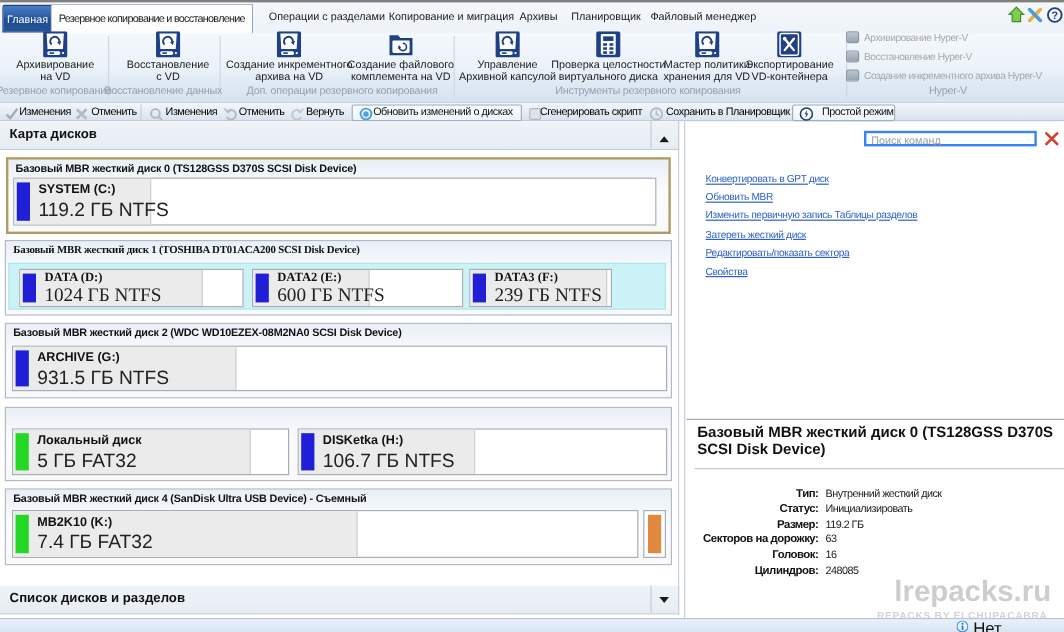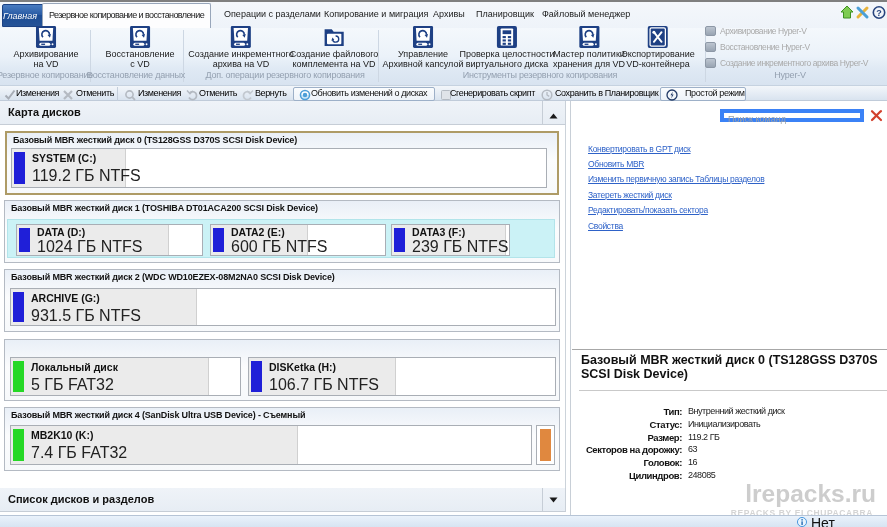--- a/index.html
+++ b/index.html
@@ -1,20 +1,20 @@
 <!DOCTYPE html>
 <html><head><meta charset="utf-8">
 <style>
 *{margin:0;padding:0;box-sizing:border-box;}
 html,body{width:887px;height:527px;overflow:hidden;}
 body{font-family:"Liberation Sans",sans-serif;font-size:9px;position:relative;background:#fff;}
 .abs{position:absolute;}
 
 #tabbar{left:0;top:0;width:887px;height:28px;background:linear-gradient(180deg,#f4f7fb 0%,#eef3f9 100%);border-top:2px solid #7f7f7f;}
-#tabhome{left:2px;top:4px;width:42px;height:23px;font-size:9px;background:linear-gradient(180deg,#4a7cc0 0%,#2a5ca5 45%,#1c4c94 50%,#255397 100%);color:#fff;line-height:23px;border-radius:2px 2px 0 0;border:1px solid #1c4284;font-style:italic;}
+#tabhome{left:2px;top:4px;width:42px;height:23px;font-size:9px;background:linear-gradient(180deg,#4a7cc0 0%,#2a5ca5 45%,#1c4c94 50%,#255397 100%);color:#fff;text-align:center;line-height:23px;border-radius:2px 2px 0 0;border:1px solid #1c4284;}
 #tabactive{left:42px;top:3px;width:169px;height:25px;font-size:9px;letter-spacing:-0.6px;background:#fdfdfe;border:1px solid #98a6ba;border-bottom:none;border-radius:2px 2px 0 0;text-align:center;line-height:22px;color:#1a1a1a;}
 .tab{top:9px;color:#1a1a1a;}
 
 #ribbon{left:0;top:28px;width:887px;height:58px;background:linear-gradient(180deg,#f4f8fc 0%,#ebf2f9 50%,#dfe9f4 72%,#d8e3f0 100%);border-bottom:1px solid #c6d2e0;}
 .rsep{position:absolute;top:2px;width:1px;height:52px;background:#cdd7e3;}
 .glabel{position:absolute;top:42px;font-size:9px;letter-spacing:-0.2px;color:#94a0b0;text-align:center;transform:translateX(-50%);white-space:nowrap;}
 .rbtn{position:absolute;text-align:center;transform:translateX(-50%);white-space:nowrap;color:#1a1a1a;font-size:9px;line-height:9.5px;}
 .ricon{position:relative;display:block;margin:0 auto 2px auto;width:21px;height:22px;}
 .hvrow{position:absolute;left:705px;color:#a9a9a9;font-size:8.5px;letter-spacing:-0.4px;}
 .hvicon{display:inline-block;width:11px;height:10px;background:linear-gradient(180deg,#bcc5d0,#98a4b2);border:1px solid #8d98a6;border-radius:2px;margin-right:4px;vertical-align:-2px;}
@@ -32,21 +32,21 @@
 .dtitle{position:absolute;left:6px;top:2px;font-weight:bold;color:#111;white-space:nowrap;font-size:9px;letter-spacing:-0.15px;}
 .pbox{position:absolute;border:1px solid #a9aeb5;background:#fff;}
 .pused{position:absolute;left:0;top:0;height:100%;background:#ebebeb;border-right:1px solid #d0d0d0;}
 .pbar{position:absolute;left:2px;top:3px;bottom:3px;width:11px;}
 .pname{position:absolute;left:20px;top:3px;font-weight:bold;color:#111;white-space:nowrap;font-size:10.5px;}
 .psize{position:absolute;left:20px;top:18px;color:#222;white-space:nowrap;font-size:16px;}
 .cyan{position:absolute;background:#cbf2f6;border:1px solid #b2e4ea;}
 .sm .pname{top:1px;}.sm .psize{top:13px;}
 
 #rightpanel{left:572px;top:102px;width:315px;height:413px;background:#fff;}
-#search{position:absolute;left:148px;top:7px;width:144px;height:13px;border:4px solid #3b82f6;background:#fff;color:#9aa0a8;padding-left:4px;line-height:12px;}
+#search{position:absolute;left:148px;top:7px;width:144px;height:13px;border:2px solid #3b82f6;background:#fff;color:#9aa0a8;padding-left:4px;line-height:12px;}
 .link{position:absolute;left:16px;color:#2e62c8;text-decoration:underline;white-space:nowrap;font-size:8.5px;letter-spacing:-0.3px;}
 #ptitle{position:absolute;left:9px;top:251px;width:300px;font-size:12.5px;font-weight:bold;color:#111;line-height:14px;}
 .prow{position:absolute;width:305px;white-space:nowrap;font-size:9px;}
 .plabel{position:absolute;right:195px;font-weight:bold;color:#111;font-size:9.5px;letter-spacing:-0.4px;}
 .pval{position:absolute;left:116px;color:#222;letter-spacing:-0.45px;}
 #wm1{position:absolute;right:11px;top:378px;font-size:24.5px;font-weight:bold;color:#cdcdcd;letter-spacing:0px;}
 #wm2{position:absolute;right:14px;top:406px;font-size:8.5px;font-weight:bold;color:#d4d4d4;letter-spacing:0.6px;}
 
 #statusbar{left:0;top:515px;width:887px;height:12px;background:linear-gradient(180deg,#eaf2fb 0%,#d7e4f2 100%);border-top:1px solid #b6c4d6;}
 
@@ -215,21 +215,21 @@
 <div class="abs disk sel" style="top:131px;height:64px;">
   <div class="dtitle">Базовый MBR жесткий диск 0 (TS128GSS D370S SCSI Disk Device)</div>
   <div class="pbox" style="left:4px;top:15px;width:536px;height:40px;padding-left:20px;">
     <div class="pused" style="width:114px;"></div>
     <div class="pbar" style="background:#1f1fd8;"></div>
     <div class="pname">SYSTEM (C:)</div>
     <div class="psize">119.2 ГБ NTFS</div>
   </div>
 </div>
 
-<div class="abs disk" style="top:200px;height:63px;">
+<div class="abs disk" style="top:200px;height:63px;font-family:Liberation Serif, serif;">
   <div class="dtitle">Базовый MBR жесткий диск 1 (TOSHIBA DT01ACA200 SCSI Disk Device)</div>
   <div class="cyan" style="left:2px;top:18px;width:548px;height:39px;"></div>
   <div class="pbox sm" style="left:11px;top:23px;width:187px;height:32px;">
     <div class="pused" style="width:152px;"></div>
     <div class="pbar" style="background:#1f1fd8;"></div>
     <div class="pname">DATA (D:)</div>
     <div class="psize">1024 ГБ NTFS</div>
   </div>
   <div class="pbox sm" style="left:205px;top:23px;width:176px;height:32px;">
     <div class="pused" style="width:97px;"></div>

